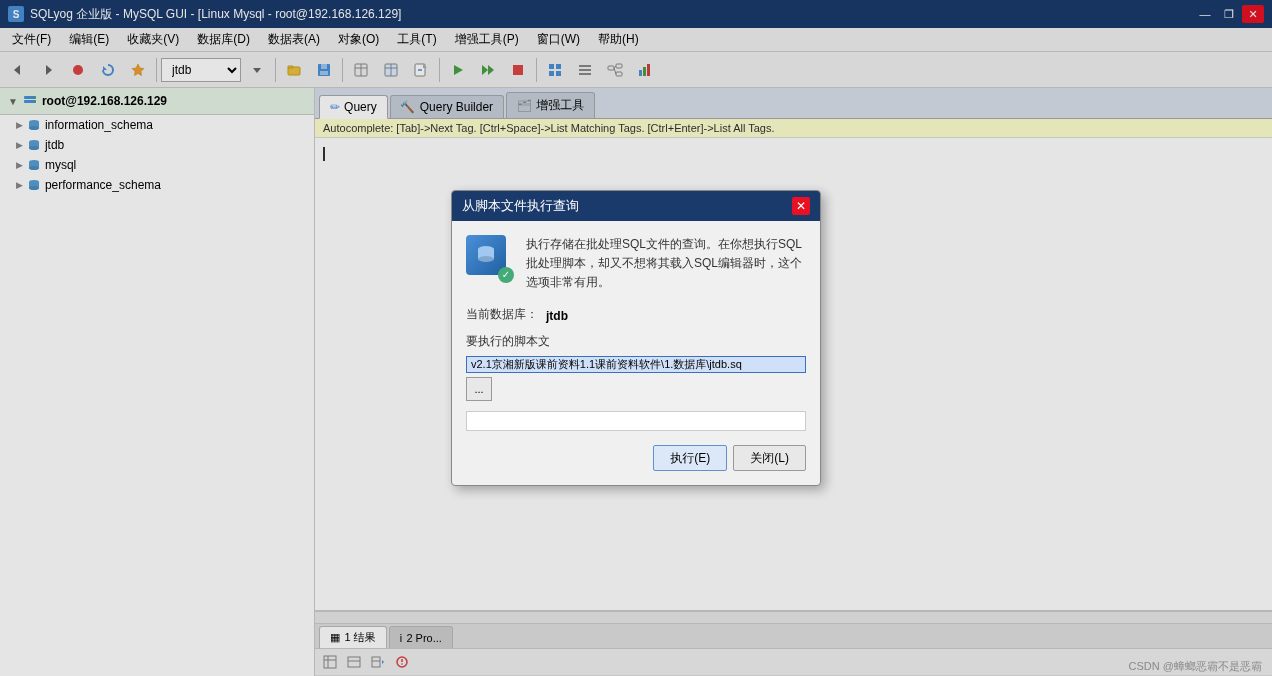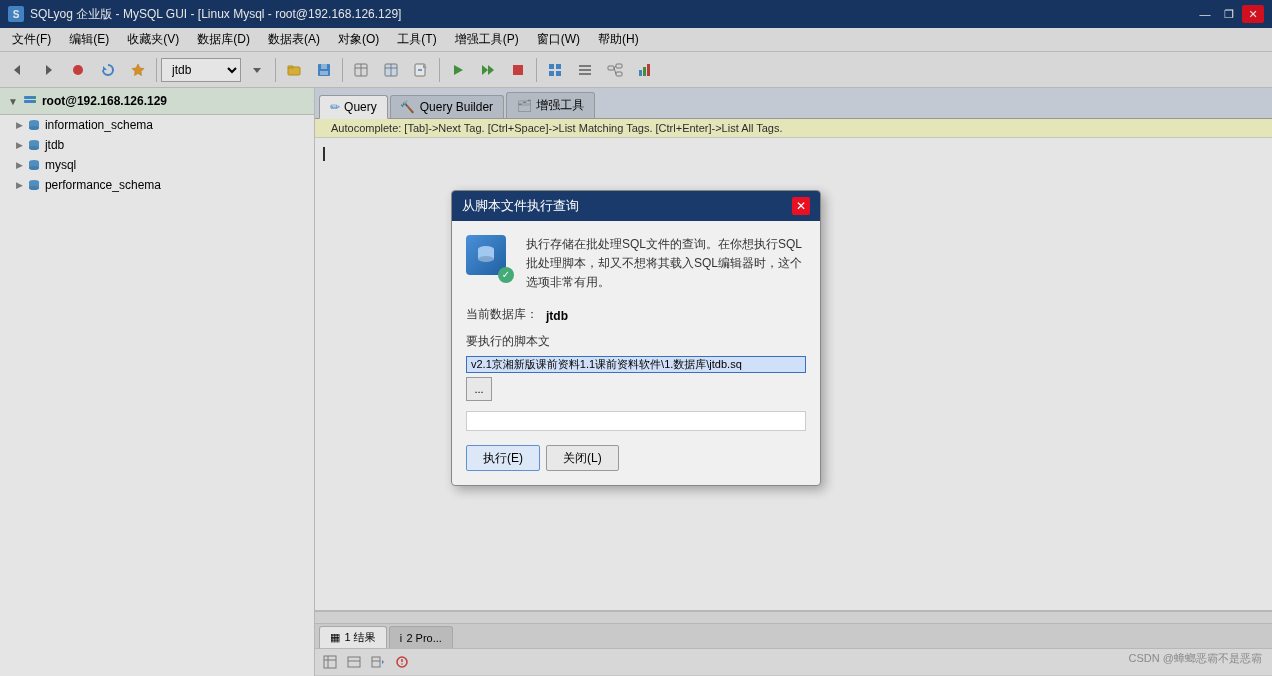--- a/index.html
+++ b/index.html
@@ -170,21 +170,21 @@
     }
     .tab.active {
       background: white;
       border-bottom: 1px solid white;
       margin-bottom: -1px;
     }
 
     
     .autocomplete-bar {
       background: #ffffd0;
-      padding: 3px 16px;
+      padding: 3px 8px;
       font-size: 11px;
       color: #333;
       border-bottom: 1px solid #ddd;
     }
 
     
     .query-editor {
       background: white;
       flex: 1;
       padding: 8px;
@@ -387,40 +387,41 @@
       font-size: 11px;
     }
     .dialog-progress {
       height: 20px;
       border: 1px solid #ccc;
       background: white;
       margin-bottom: 14px;
     }
     .dialog-buttons {
       display: flex;
+      justify-content: flex-end;
       gap: 6px;
     }
     .dialog-btn {
       height: 26px;
       padding: 0 16px;
       border: 1px solid #999;
       background: #e8e8e8;
       cursor: pointer;
       font-size: 12px;
       border-radius: 2px;
     }
     .dialog-btn.primary {
       background: #dce8f8;
       border-color: #6090d0;
     }
 
     
     .watermark {
       position: fixed;
-      bottom: 10px;
+      bottom: 2px;
       right: 10px;
       color: #999;
       font-size: 11px;
       z-index: 1;
     }
 
     
     .icon-svg {
       width: 16px;
       height: 16px;

